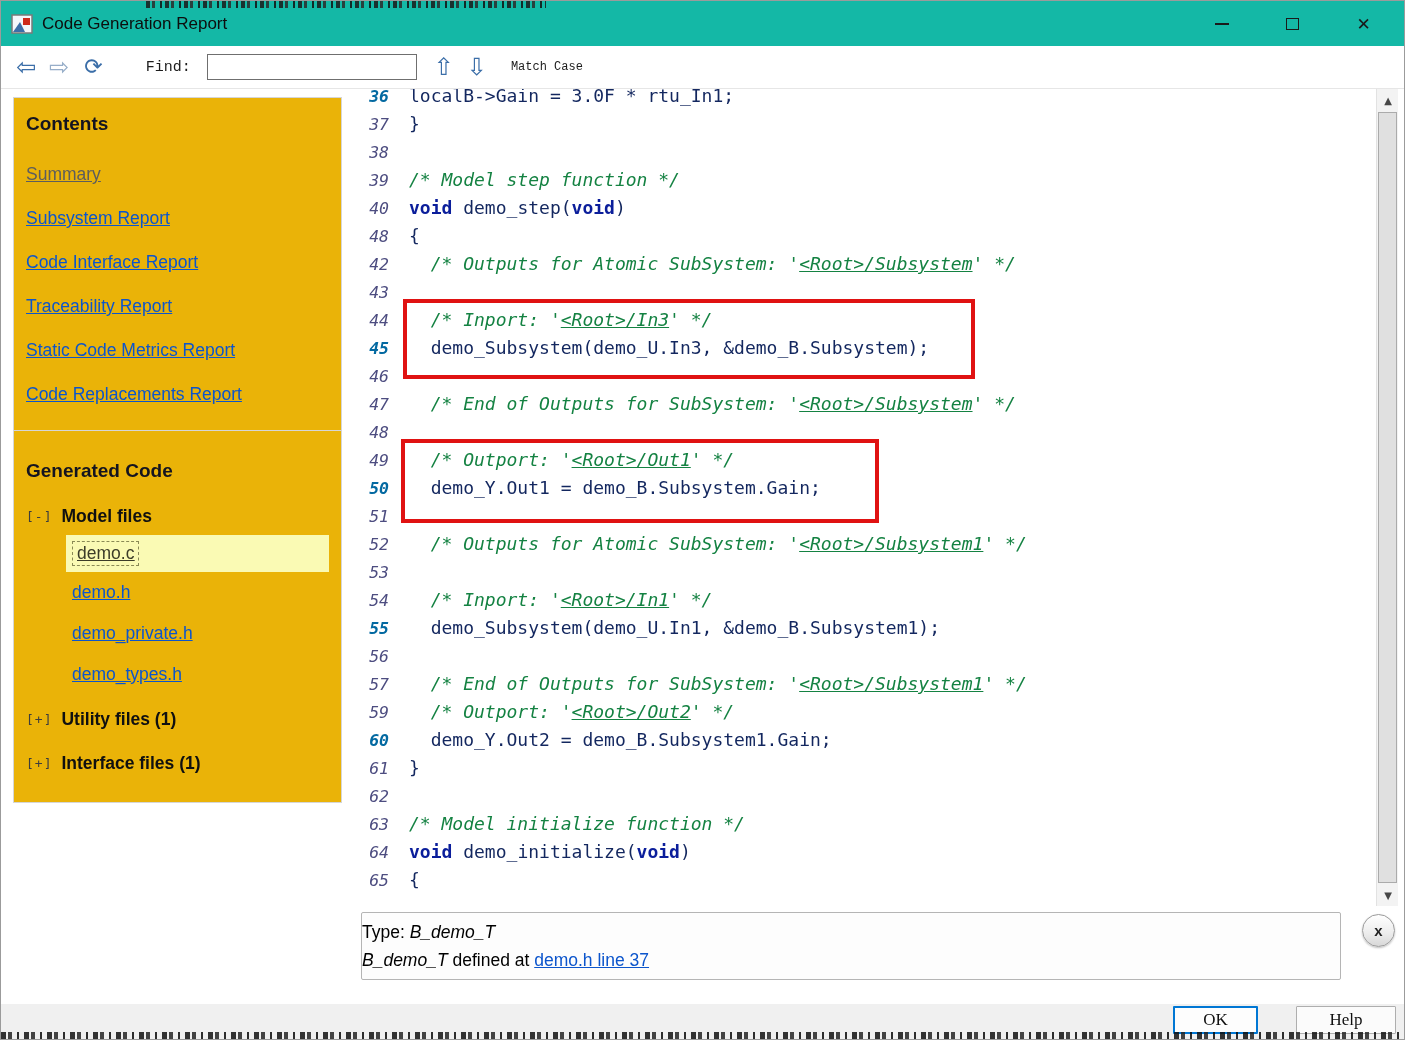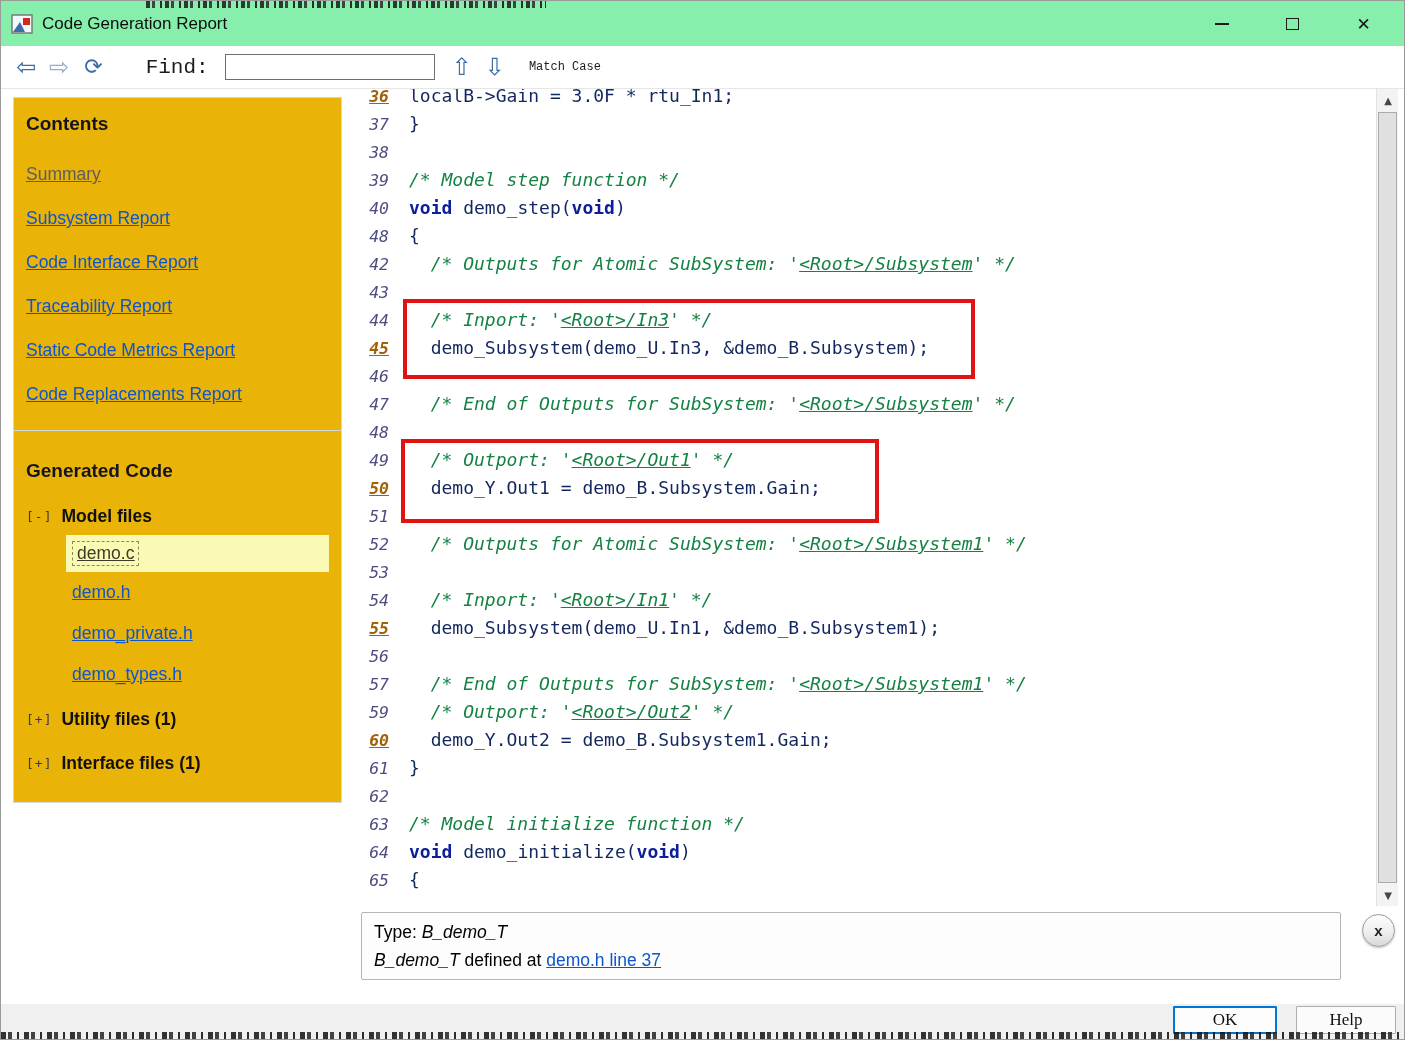--- a/index.html
+++ b/index.html
@@ -13,35 +13,35 @@
   .artifact { position:absolute; opacity:.85; z-index:50; }
   .artifact-top {
     left:145px; top:0; width:400px; height:7px;
     background: repeating-linear-gradient(90deg,#1a1a1a 0 4px, transparent 4px 6px, #2b2b2b 6px 9px, transparent 9px 14px, #111 14px 16px, transparent 16px 19px);
   }
   .artifact-bottom {
     left:0; bottom:0; width:100%; height:7px;
     background: repeating-linear-gradient(90deg,#101010 0 5px, transparent 5px 7px, #242424 7px 11px, transparent 11px 16px, #0a0a0a 16px 18px, transparent 18px 23px);
   }
   
-  .titlebar { position:absolute; left:0; top:0; right:0; height:45px; display:flex; align-items:center; padding-left:10px; background:#86efac; }
+  .titlebar { position:absolute; left:0; top:0; right:0; height:45px; display:flex; align-items:center; padding-left:10px; background:#14b8a6; }
   .app-icon { width:22px; height:20px; }
   .titlebar-title { margin-left:9px; font-size:17px; color:#0d0d0d; }
   .win-controls { position:absolute; right:5px; top:0; height:45px; display:flex; }
   .win-btn { width:71px; height:45px; display:flex; align-items:center; justify-content:center; cursor:pointer; }
   .min-glyph { display:block; width:14px; height:2px; background:#1a1a1a; }
   .max-glyph { display:block; width:13px; height:12px; border:1.6px solid #1a1a1a; }
   .close-glyph { font-size:17px; color:#1a1a1a; font-family:"DejaVu Sans", sans-serif; }
   
   .toolbar { position:absolute; left:0; top:45px; right:0; height:43px; background:#fff; border-bottom:1px solid #e6e6e6; display:flex; align-items:center; }
   .tb-icon { font-family:"DejaVu Sans", sans-serif; font-size:24px; line-height:1; color:#3b6ea8; cursor:pointer; }
   .tb-back { margin-left:15px; }
   .tb-fwd  { margin-left:13px; color:#97aec9; }
   .tb-refresh { margin-left:15px; font-size:22px; }
-  .find-label { margin-left:43px; font-family:"Liberation Mono", monospace; font-size:21px; color:#1c1c1c; }
+  .find-label { margin-left:43px; font-family:"Liberation Mono", monospace; font-size:15px; color:#1c1c1c; }
   .find-input { margin-left:16px; width:210px; height:26px; border:1px solid #6f6f6f; background:#fff; font-size:15px; padding:0 5px; font-family:"Liberation Sans", sans-serif; }
   .tb-up { margin-left:17px; }
   .tb-down { margin-left:13px; }
   .match-case { margin-left:24px; font-family:"Liberation Mono", monospace; font-size:12px; color:#1c1c1c; cursor:pointer; }
   
   .sidebar { position:absolute; left:12px; top:96px; width:329px; height:706px; border:1px solid #d6d6d6; background:#eab308; padding:14px 10px 0 12px; overflow:hidden; }
   .sb-heading { font-size:19px; font-weight:bold; color:#141420; height:24px; line-height:24px; margin-bottom:26px; }
   #sb-links { margin-top:8px; }
   .sb-link { display:block; width:max-content; height:24px; line-height:24px; margin-bottom:20px; font-size:17.5px; color:#0c55cc; text-decoration:underline; cursor:pointer; }
   .sb-link.visited { color:#5d5d5d; }
@@ -55,47 +55,47 @@
   .file-row.selected { height:37px; margin-left:40px; margin-right:2px; padding-left:6px; background:#fafab4;text-decoration:underline; }
   .file-link { font-size:17.5px; color:#0c55cc; text-decoration:underline; cursor:pointer; }
   .file-row.selected .file-link { color:#3c3c28; border:1px dashed #8a8a55; padding:1px 4px; }
   .tree-row.group { margin-top:8px; height:32px; }
   .tree-row.group + .tree-row.group { margin-top:12px; }
   
   .code-area { position:absolute; left:360px; top:88px; width:1015px; height:817px; overflow:hidden; background:#fff; }
   #code-lines { margin-top:-7px; }
   .code-line { height:28px; line-height:28px; white-space:pre; font-family:"DejaVu Sans Mono", monospace; font-size:18px; color:#13275f; }
   .lnum { display:inline-block; width:28px; margin-right:20px; text-align:right; font-size:16.5px; font-style:italic; color:#4d4d80; }
-  .lnum.link { color:#a16207; font-weight:bold; text-decoration:underline; cursor:pointer; }
+  .lnum.link { color:#0369a1; font-weight:bold; cursor:pointer; }
   .tok-c { color:#13275f; }
   .tok-k { color:#0b1e9b; font-weight:bold; }
   .tok-m { color:#148242; font-style:italic; }
   .tok-l { color:#148242; font-style:italic; text-decoration:underline; cursor:pointer; }
   .hl-box { position:absolute; border:4px solid #e01212; background:transparent; pointer-events:none; }
   .hl-1 { left:42px; top:210px; width:572px; height:80px; }
   .hl-2 { left:40px; top:350px; width:478px; height:84px; }
   
   .scrollbar { position:absolute; left:1375px; top:88px; width:22px; height:817px; background:#f3f3f3; border-left:1px solid #e2e2e2; }
   .sb-btn { position:absolute; left:0; width:22px; height:22px; display:flex; align-items:center; justify-content:center; cursor:pointer; }
   .sb-btn.up { top:0; } .sb-btn.down { bottom:0; }
   .sb-arrow { font-size:10px; color:#474747; font-family:"DejaVu Sans", sans-serif; }
   .sb-thumb { position:absolute; top:23px; bottom:23px; left:1px; right:1px; background:#e0e0e0; border:1px solid #ababab; cursor:grab; }
   
-  .tooltip-panel { position:absolute; left:360px; top:911px; width:980px; height:68px; background:#fdfdfd; border:1px solid #b5b5b5; border-radius:2px; padding:5px 12px; }
+  .tooltip-panel { position:absolute; left:360px; top:911px; width:980px; height:68px; background:#fdfdfd; border:1px solid #b5b5b5; border-radius:2px; padding:5px 0; }
   .tt-line { height:28px; line-height:28px; font-size:17.5px; color:#000; }
   .tt-line .it { font-style:italic; }
   .tt-link { color:#0c55cc; text-decoration:underline; cursor:pointer; }
   .tt-close { position:absolute; left:1361px; top:913px; width:33px; height:33px; border:1px solid #9a9a9a; border-radius:50%;
     background:linear-gradient(180deg,#ffffff 0%,#ececec 60%,#d8d8d8 100%);
     display:flex; align-items:center; justify-content:center; cursor:pointer;
     font-weight:bold; font-size:15px; color:#222; box-shadow:0 1px 2px rgba(0,0,0,.25); }
   
   .footer { position:absolute; left:0; top:1003px; width:100%; height:37px; background:#f0f0f0; }
   .btn { position:absolute; top:2px; height:28px; font-family:"Liberation Serif", serif; font-size:17px; color:#111; cursor:pointer; border-radius:1px; }
-  .btn.ok { left:1172px; width:104px; background:#fdfdfd; border:2px solid #0077d4; }
+  .btn.ok { left:1172px; width:85px; background:#fdfdfd; border:2px solid #0077d4; }
   .btn.help { left:1295px; width:100px; background:#fbfbfb; border:1px solid #aeaeae; }
 </style>
 </head>
 <body>
 
 <div class="window">
 
   <div class="artifact artifact-top"></div>
 
   <div class="titlebar">

